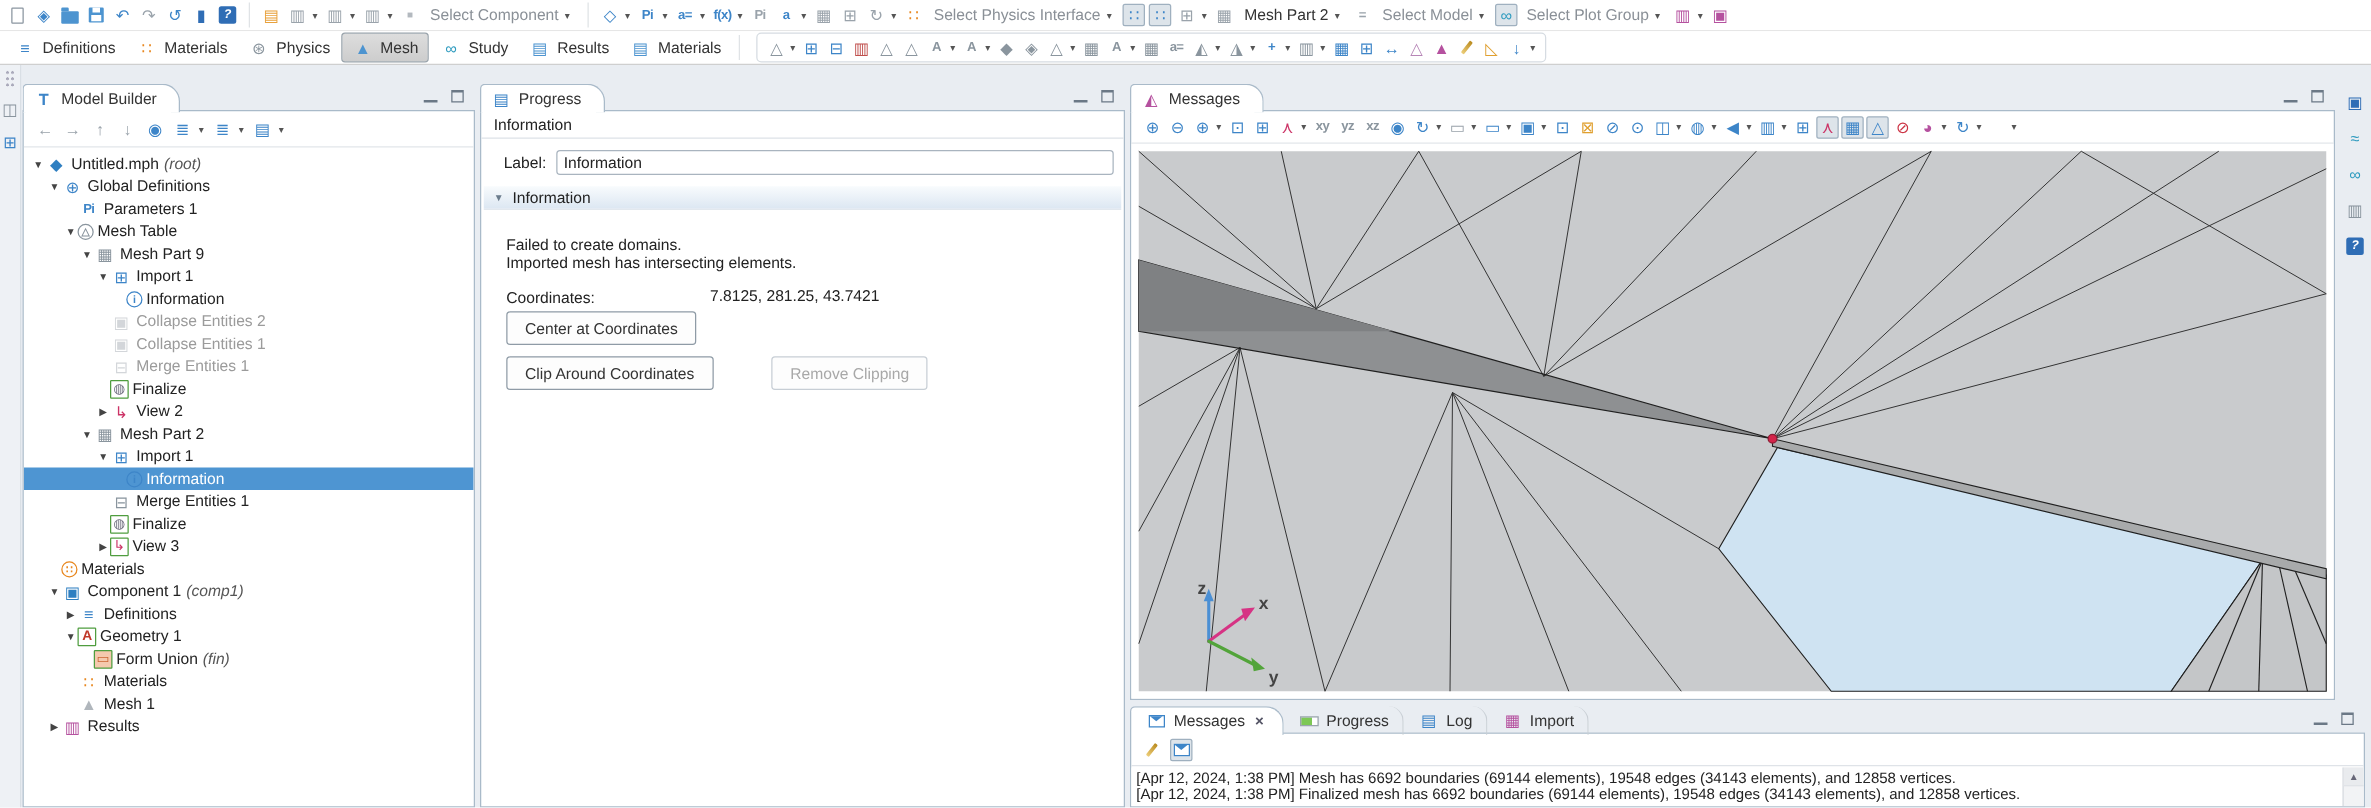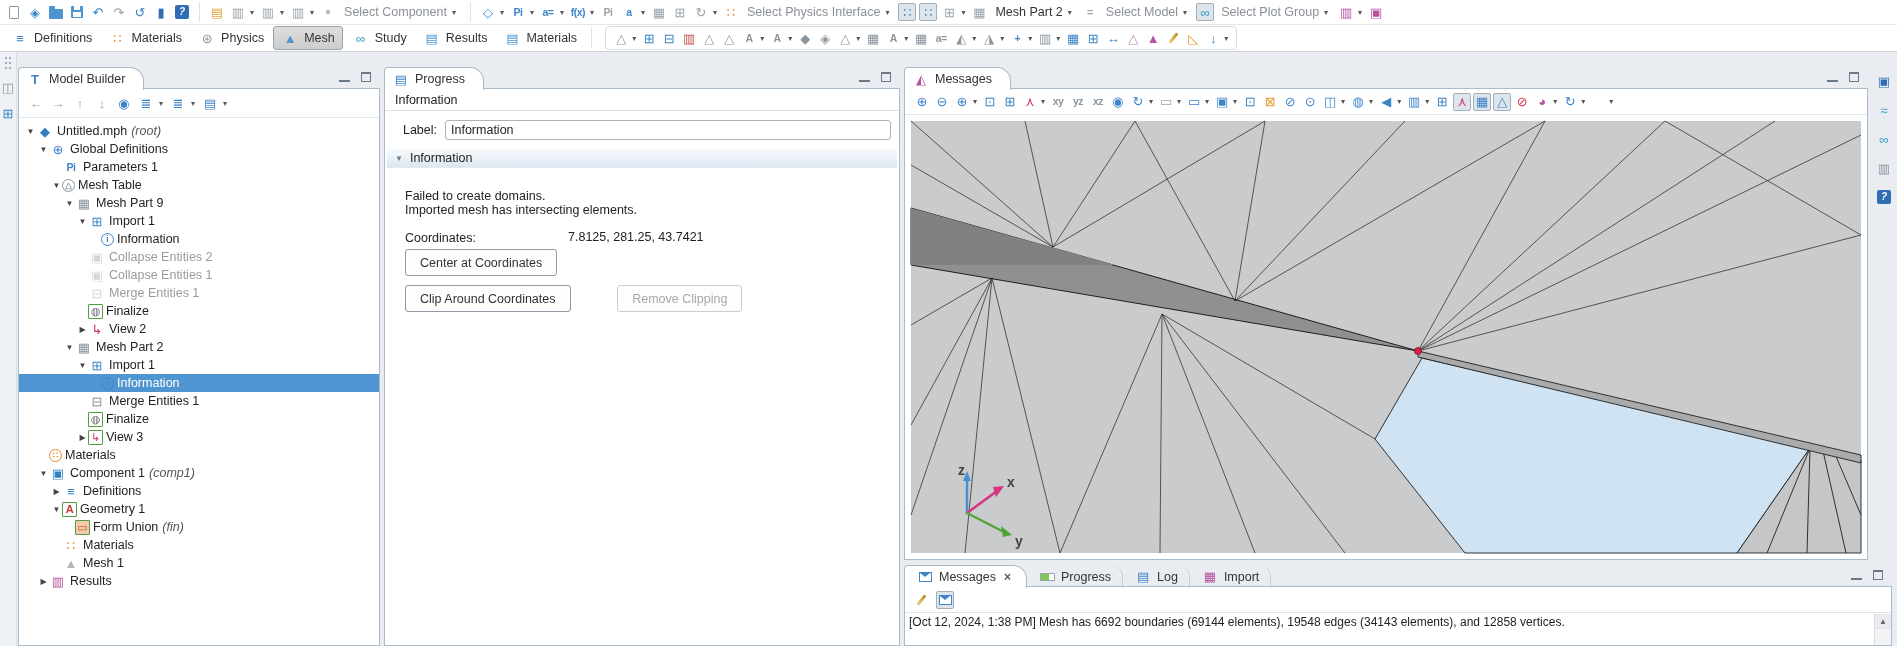--- a/index.html
+++ b/index.html
@@ -622,20 +622,21 @@
     <div class="pbody">
       <div id="msg-toolbar">
           <span class="icon">
             <i class="sh-broom"></i>
           </span>
           <span class="icon pressed">
             <i class="sh-envelope"></i>
           </span>
         </div>
       <div id="msg-lines">
-          <div class="mline">[Oct 12, 2024, 1:38 PM] Mesh has 6692 boundaries (69144 elements), 19548 edges (34143 elements), and 12858 vertices.</div>
+          <div class="mline">[Apr 12, 2024, 1:38 PM] Mesh has 6692 boundaries (69144 elements), 19548 edges (34143 elements), and 12858 vertices.</div>
+          <div class="mline">[Apr 12, 2024, 1:38 PM] Finalized mesh has 6692 boundaries (69144 elements), 19548 edges (34143 elements), and 12858 vertices.</div>
         </div>
       <div id="msg-scroll">
         <span class="sarr">▲</span>
       </div>
     </div>
   </div>
 </div>
 
 </body></html>

